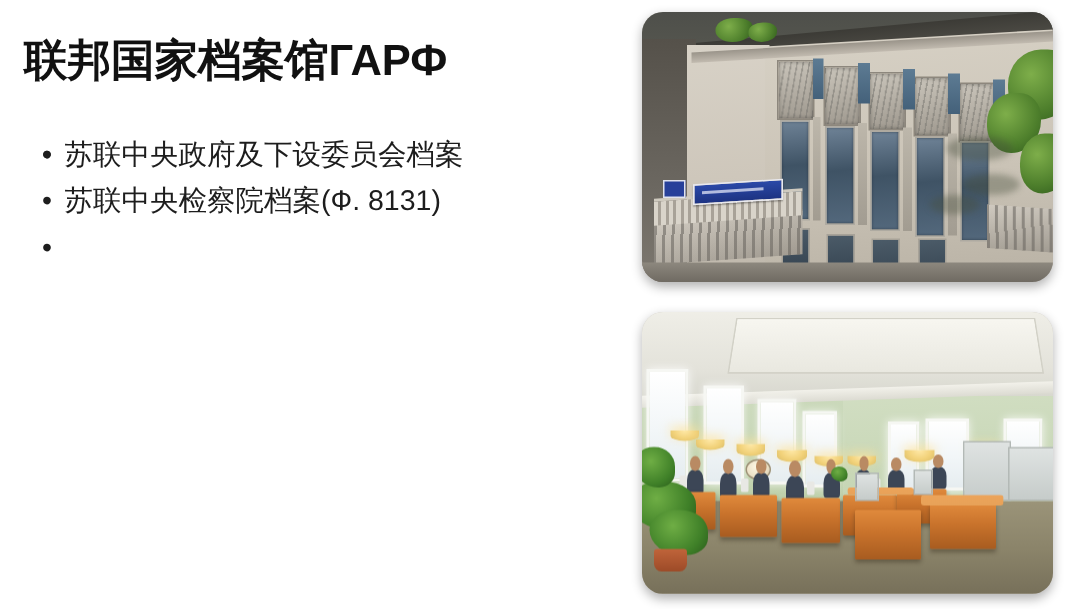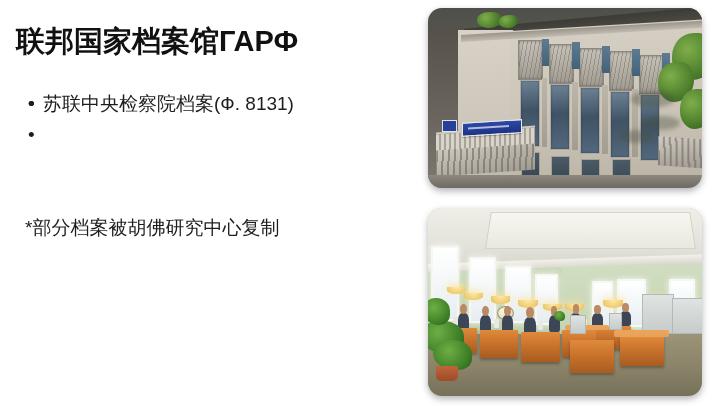--- a/index.html
+++ b/index.html
@@ -365,31 +365,31 @@
   <div id="text-col">
 
     <div id="slide-title">联邦国家档案馆ГАРФ</div>
 
     <ul id="bullet-list">
       <li>
         <span class="bullet-dot">•</span>
       </li>
       <li>
         <span class="bullet-dot">•</span>
+        <span>苏联中央政府及下设委员会档案</span>
       </li>
       <li>
         <span class="bullet-dot">•</span>
         <span>苏联中央检察院档案(Ф. 8131)</span>
       </li>
       <li>
         <span class="bullet-dot">•</span>
       </li>
     </ul>
 
-    <div id="footnote">*部分档案被胡佛研究中心复制</div>
   </div>
 
   <div class="photo" id="photo-building">
     <div class="ph-inner">
       <div class="bld-sky"></div>
       <div class="bld-roof"></div>
       <div class="bld-left-wing"></div>
       <div class="bld-left-face"></div>
       <div class="bld-main-face"></div>
       <div class="bld-cornice"></div>

